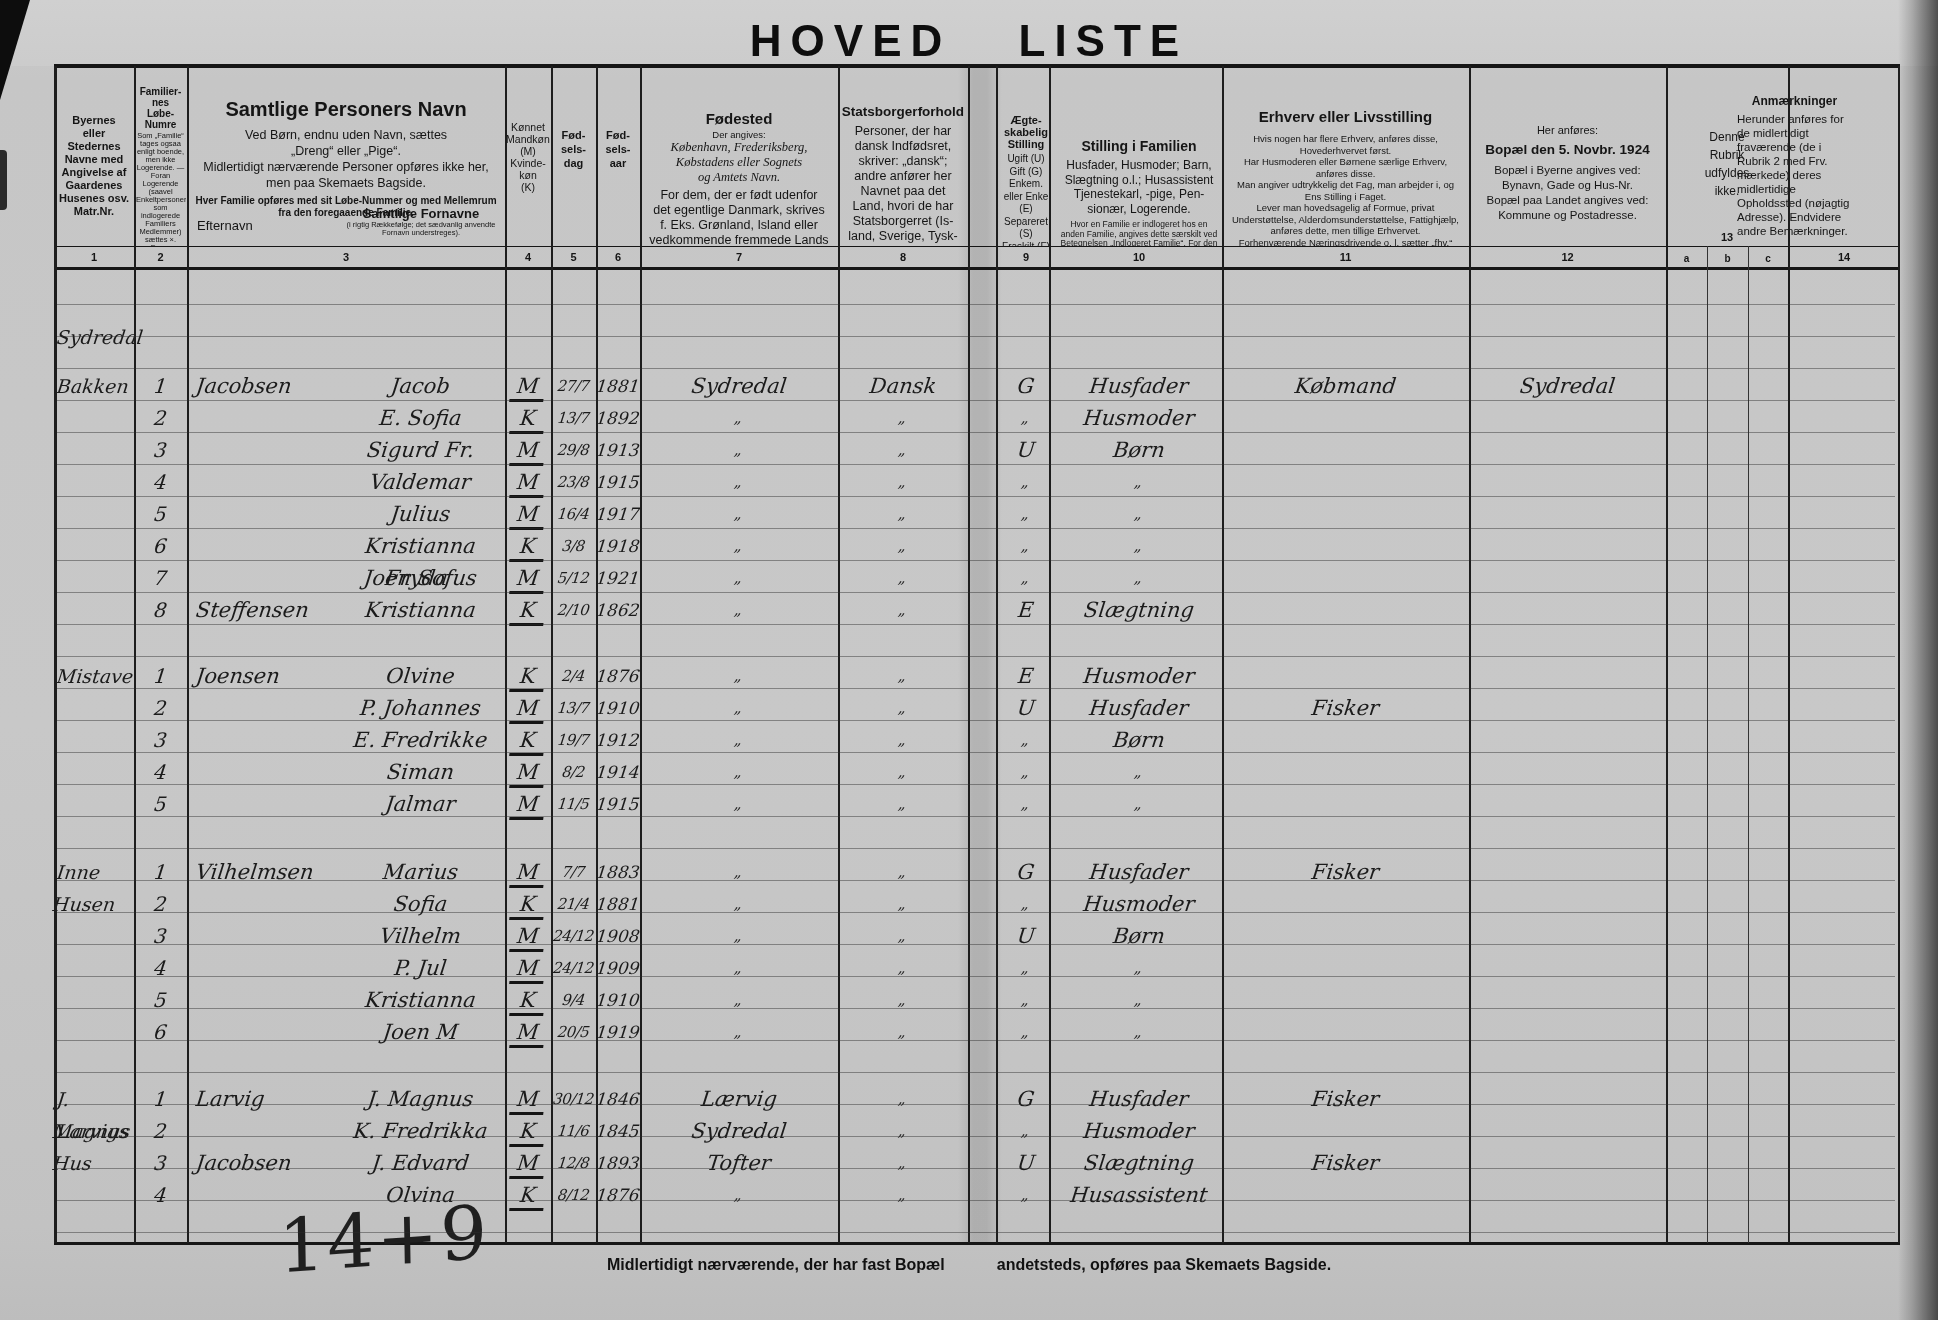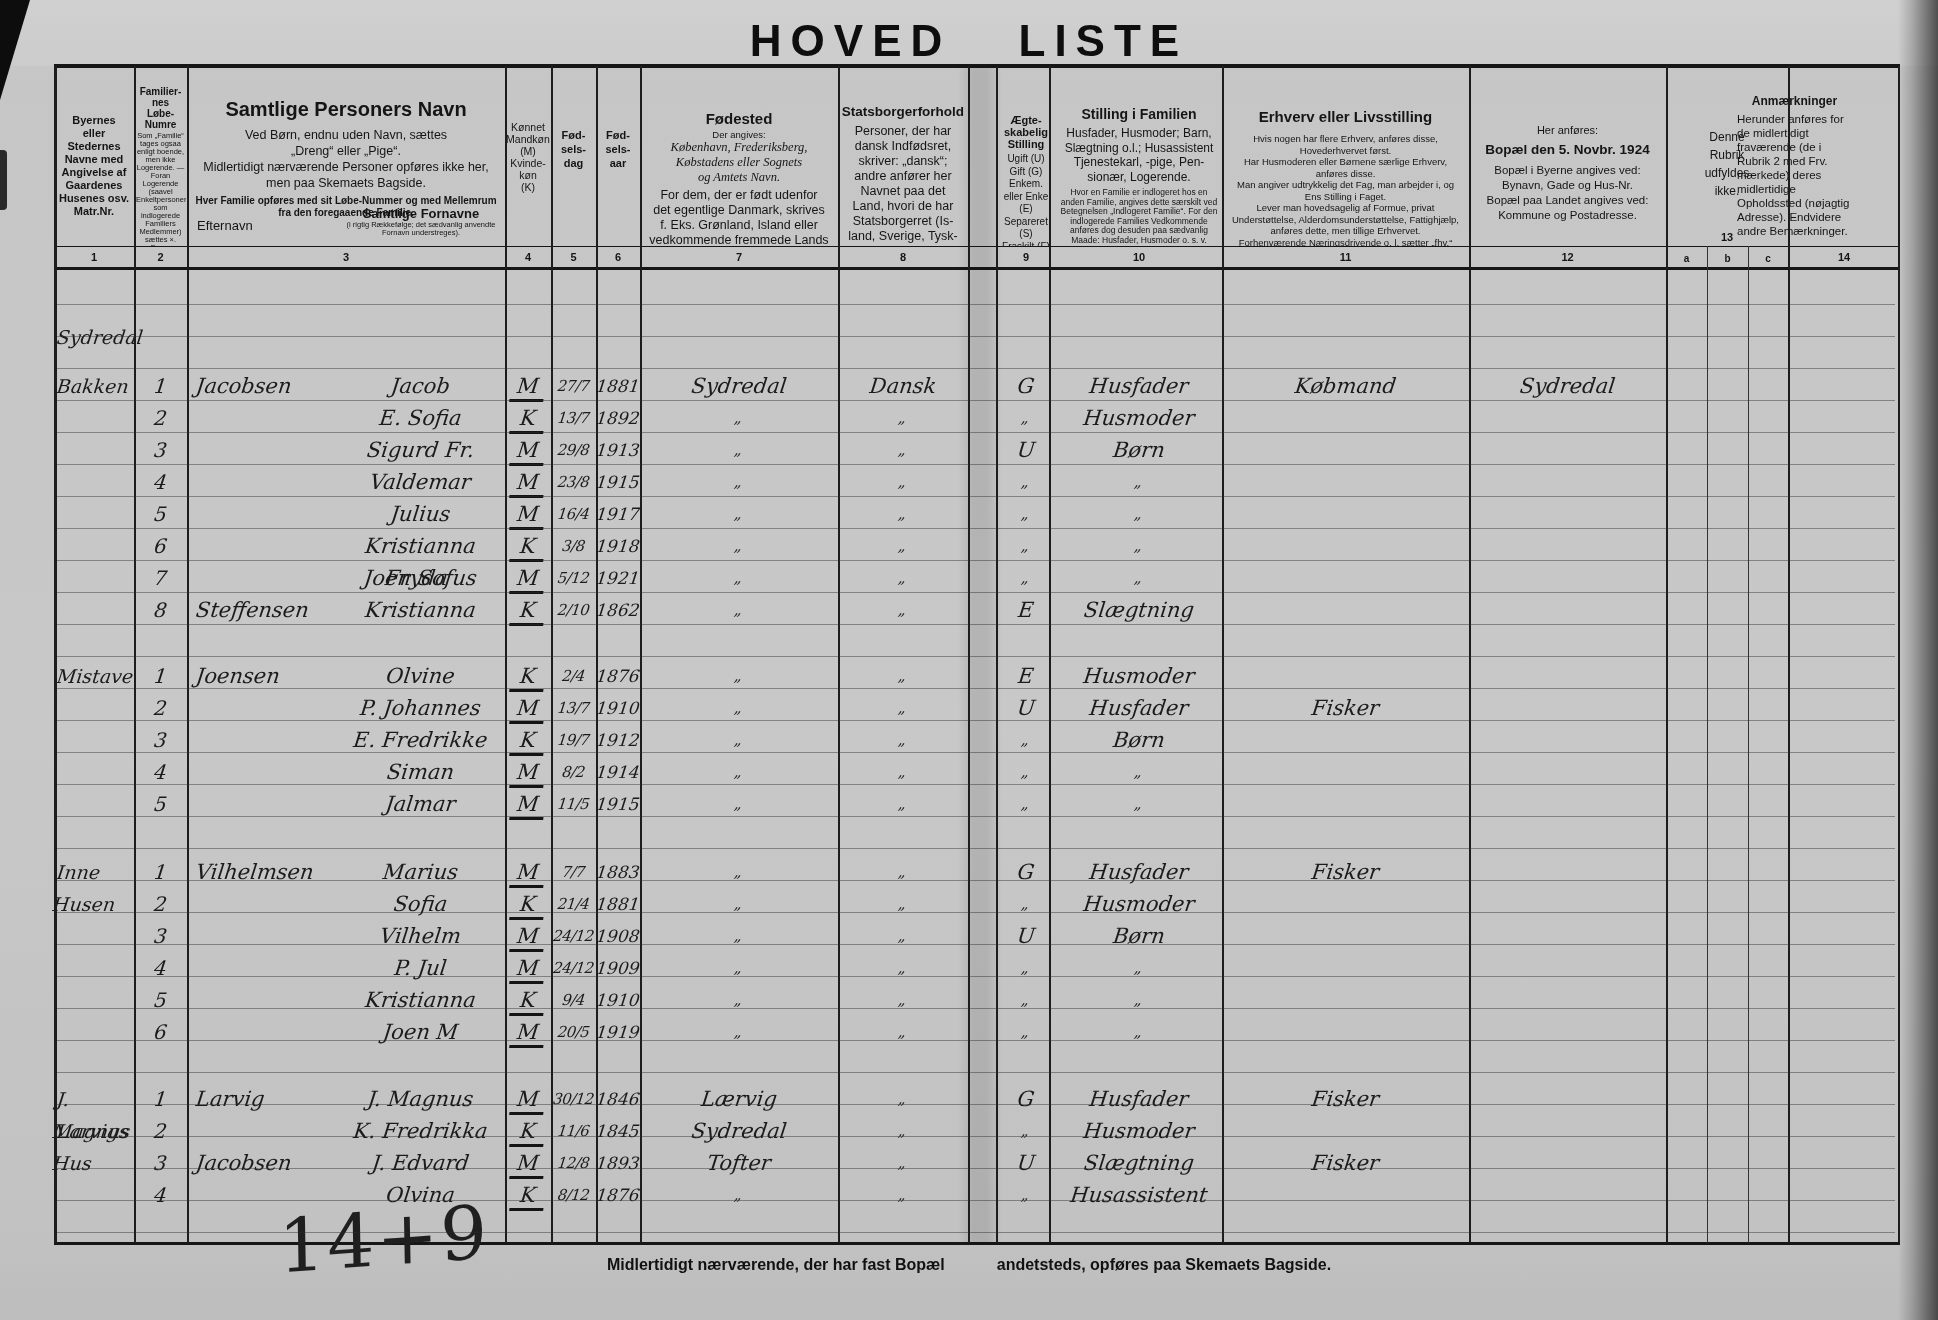--- a/index.html
+++ b/index.html
@@ -162,21 +162,21 @@
 Gift (G)
 Enkem.
 eller Enke
 (E)
 Separeret
 (S)
 Fraskilt (F)</div>
   </div>
 
   <div class="hcellbox hc" style="left:1056px;width:166px;padding-top:40px;">
-    <div class="b" style="font-size:14px;">Stilling i Familien</div>
+    <div class="b" style="font-size:14px;margin-top:32px;">Stilling i Familien</div>
     <div class="pre" style="font-size:12px;line-height:14.5px;margin-top:4px;">Husfader, Husmoder; Barn,
 Slægtning o.l.; Husassistent
 Tjenestekarl, -pige, Pen-
 sionær, Logerende.</div>
     <div style="font-size:8.5px;line-height:9.5px;margin-top:4px;padding:0 4px;">Hvor en Familie er indlogeret hos en anden Familie, angives dette særskilt ved Betegnelsen „Indlogeret Familie“. For den indlogerede Families Vedkommende anføres dog desuden paa sædvanlig Maade: Husfader, Husmoder o. s. v.</div>
   </div>
 
   <div class="hcellbox hc" style="left:1222px;width:247px;padding-top:42px;">
     <div class="b" style="font-size:15px;">Erhverv eller Livsstilling</div>
     <div class="pre" style="font-size:9.5px;line-height:11.5px;margin-top:8px;padding:0 8px;">Hvis nogen har flere Erhverv, anføres disse, Hovederhvervet først.

